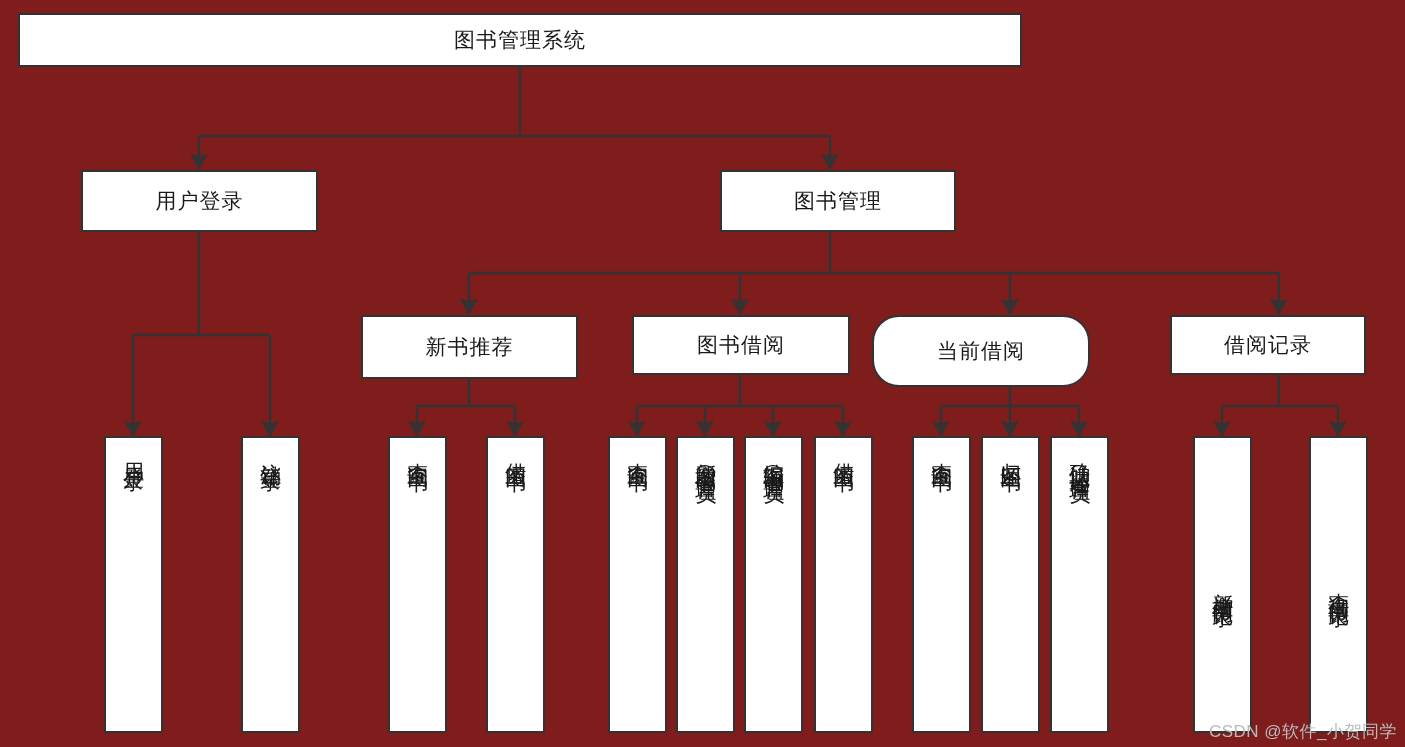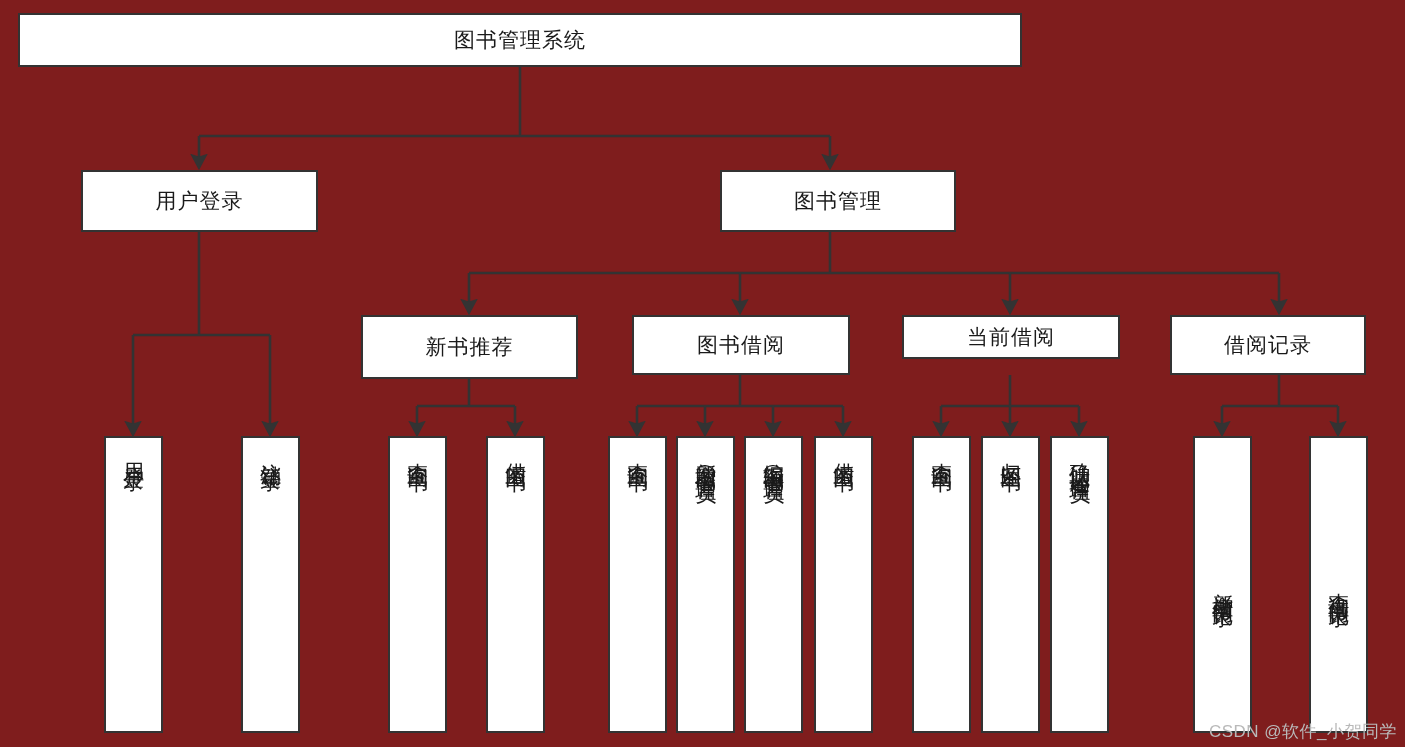--- a/index.html
+++ b/index.html
@@ -137,21 +137,21 @@
   </div>
 
   <div class="node horizontal" style="left:361px; top:315px; width:217px; height:64px;">
     <span>新书推荐</span>
   </div>
 
   <div class="node horizontal" style="left:632px; top:315px; width:218px; height:60px;">
     <span>图书借阅</span>
   </div>
 
-  <div class="node horizontal" style="left:902px; top:315px; width:218px; height:44px;">
+  <div class="node horizontal" style="left:872px; top:315px; width:218px; height:72px;border-radius:27px;">
     <span>当前借阅</span>
   </div>
 
   <div class="node horizontal" style="left:1170px; top:315px; width:196px; height:60px;">
     <span>借阅记录</span>
   </div>
 
   <div class="node vertical" style="left:104px; top:436px; width:59px; height:297px;">
     <span class="vlabel">用户登录</span>
   </div>

